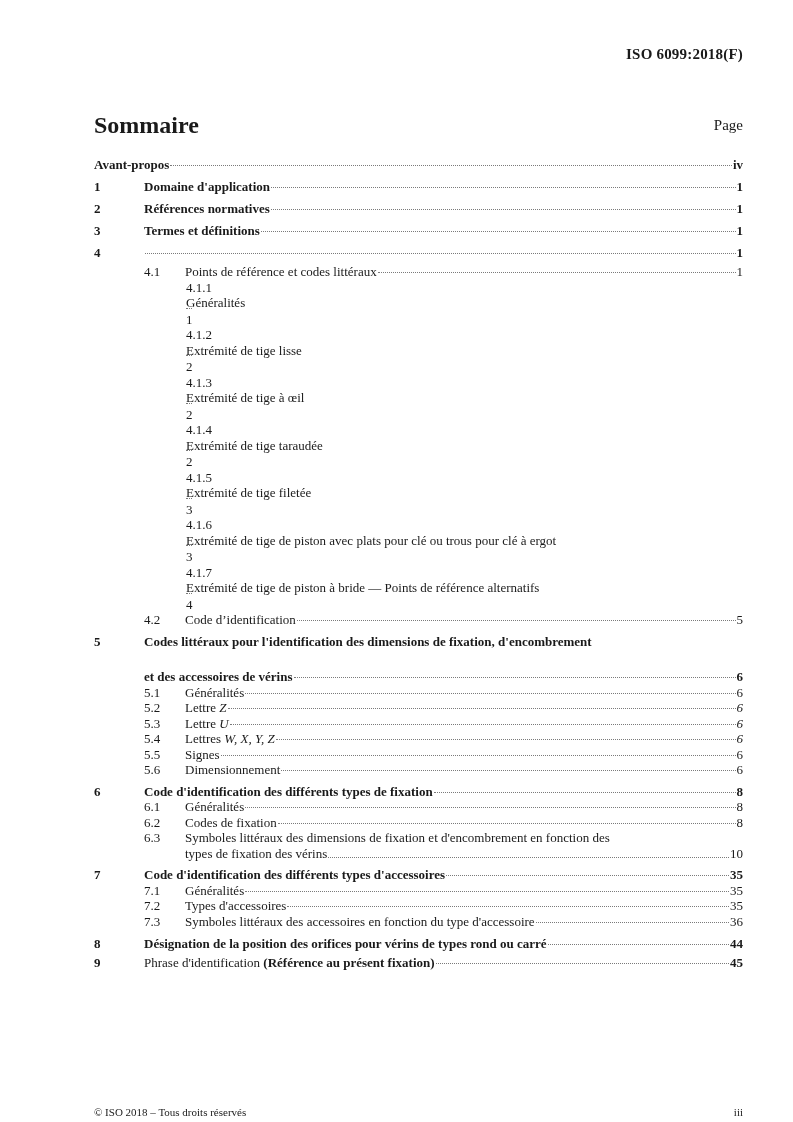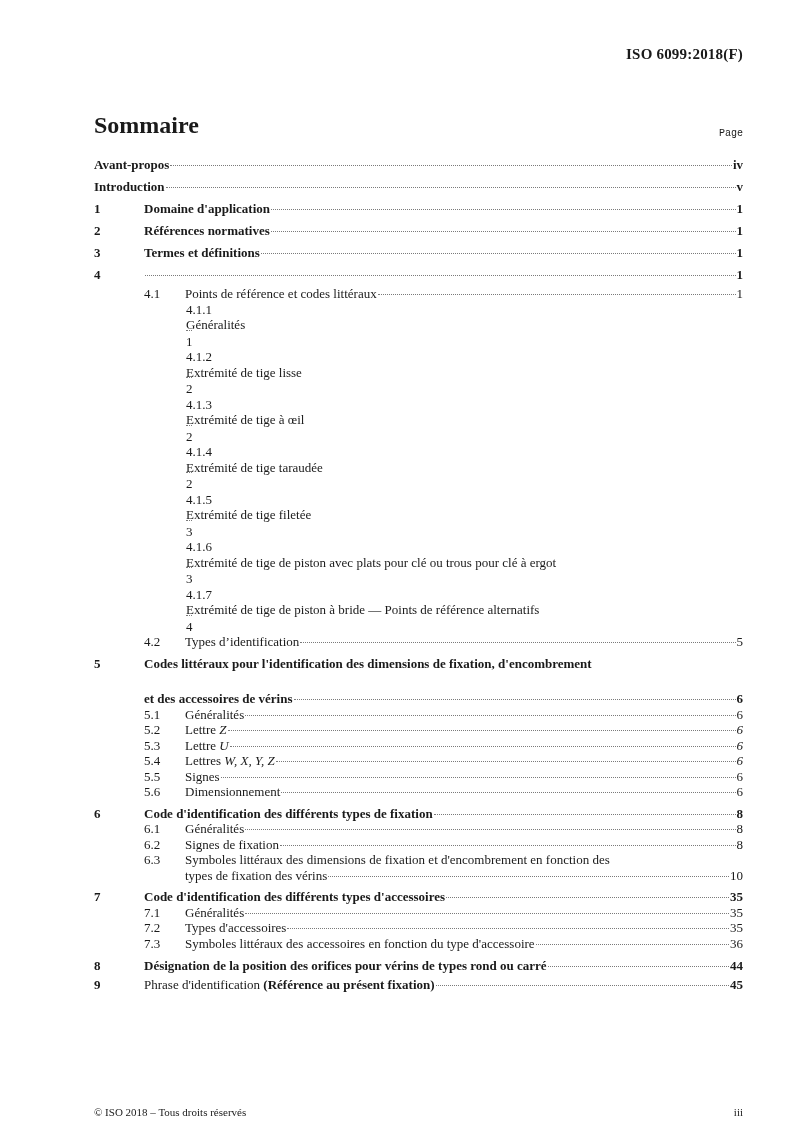--- a/index.html
+++ b/index.html
@@ -7,24 +7,24 @@
     width: 793px; height: 1122px; position: relative; overflow: hidden;
     font-family: "Liberation Serif", "DejaVu Serif", serif;
     color: #1a1a1a;
   }
   .doc-id {
     position: absolute; top: 46px; right: 50px;
     font-weight: bold; font-size: 15px; letter-spacing: 0.2px;
   }
   .title-row {
     position: absolute; left: 94px; right: 50px; top: 112px;
-    display: flex; justify-content: space-between; align-items: flex-end;
+    display: flex; justify-content: space-between; align-items: center;
   }
   .title { font-size: 24px; font-weight: bold; }
-  .page-label { font-size: 10px; font-family: Liberation Mono, monospace; }
+  .page-label { font-size: 15px; }
   .toc {
     position: absolute; left: 94px; right: 50px; top: 154px;
     font-size: 13px;
   }
   .entry { display: flex; align-items: baseline; line-height: 15.5px; }
   .entry .num { flex: 0 0 auto; }
   .entry .text { flex: 0 1 auto; }
   .entry .dots {
     flex: 1 1 auto; margin: 0 1px; height: 0;
     border-bottom: 1px dotted #7a7a7a; position: relative; top: -3px;
@@ -36,21 +36,21 @@
   .lvl0 .num { width: 50px; }
   .lvl0.gap { margin-top: 6px; }
   .lvl1 { padding-left: 50px; }
   .lvl1 .num { width: 41px; }
   .lvl2 { padding-left: 91px; flex-direction: column; }
   .lvl2 .num { width: 52px; }
   .wrap-block { margin-top: 6px; }
   .wrap-first { font-weight: bold; display: flex; line-height: 15.5px; }
   .wrap-first .num { width: 50px; }
   .wrap-cont { padding-left: 50px; margin-top: 20px; }
-  .wrap-cont-l1 { padding-left: 91px; }
+  .wrap-cont-l1 { padding-left: 91px; align-items: flex-end; }
   .sub-wrap-first { display: flex; padding-left: 50px; line-height: 15.5px; }
   .sub-wrap-first .num { width: 41px; }
   .plain { font-weight: normal; }
   .bold { font-weight: bold; }
   em { font-style: italic; }
   .footer {
     position: absolute; left: 94px; right: 50px; top: 1073px;
     display: flex; justify-content: space-between; font-size: 11px; margin-top: 33px;
   }
 </style>
@@ -64,25 +64,20 @@
   <div class="page-label">Page</div>
 </div>
 
 <div class="toc">
 
   <div class="entry lvl0 top">
     <span class="text">Avant-propos</span>
     <span class="dots"></span>
     <span class="pg">iv</span>
   </div>
-  <div class="entry lvl0">
-    <span class="text">Introduction</span>
-    <span class="dots"></span>
-    <span class="pg">v</span>
-  </div>
 
   <div class="entry lvl0">
     <span class="num">1</span>
     <span class="text">Domaine d'application</span>
     <span class="dots"></span>
     <span class="pg">1</span>
   </div>
   <div class="entry lvl0">
     <span class="num">2</span>
     <span class="text">Références normatives</span>
@@ -144,21 +139,21 @@
     <span class="pg">3</span>
   </div>
   <div class="entry lvl2">
     <span class="num">4.1.7</span>
     <span class="text">Extrémité de tige de piston à bride — Points de référence alternatifs</span>
     <span class="dots"></span>
     <span class="pg">4</span>
   </div>
   <div class="entry lvl1">
     <span class="num">4.2</span>
-    <span class="text">Types d’identification</span>
+    <span class="text">Code d’identification</span>
     <span class="dots"></span>
     <span class="pg">5</span>
   </div>
 
   <div class="wrap-block">
     <div class="wrap-first">
       <span class="num">5</span>
       <span class="text">Codes littéraux pour l'identification des dimensions de fixation, d'encombrement</span>
     </div>
     <div class="entry lvl0 wrap-cont" style="line-height:15.5px;">
@@ -211,21 +206,21 @@
     <span class="pg">8</span>
   </div>
   <div class="entry lvl1">
     <span class="num">6.1</span>
     <span class="text">Généralités</span>
     <span class="dots"></span>
     <span class="pg">8</span>
   </div>
   <div class="entry lvl1">
     <span class="num">6.2</span>
-    <span class="text">Signes de fixation</span>
+    <span class="text">Codes de fixation</span>
     <span class="dots"></span>
     <span class="pg">8</span>
   </div>
   <div>
     <div class="sub-wrap-first">
       <span class="num">6.3</span>
       <span class="text">Symboles littéraux des dimensions de fixation et d'encombrement en fonction des</span>
     </div>
     <div class="entry wrap-cont-l1">
       <span class="text">types de fixation des vérins</span>

